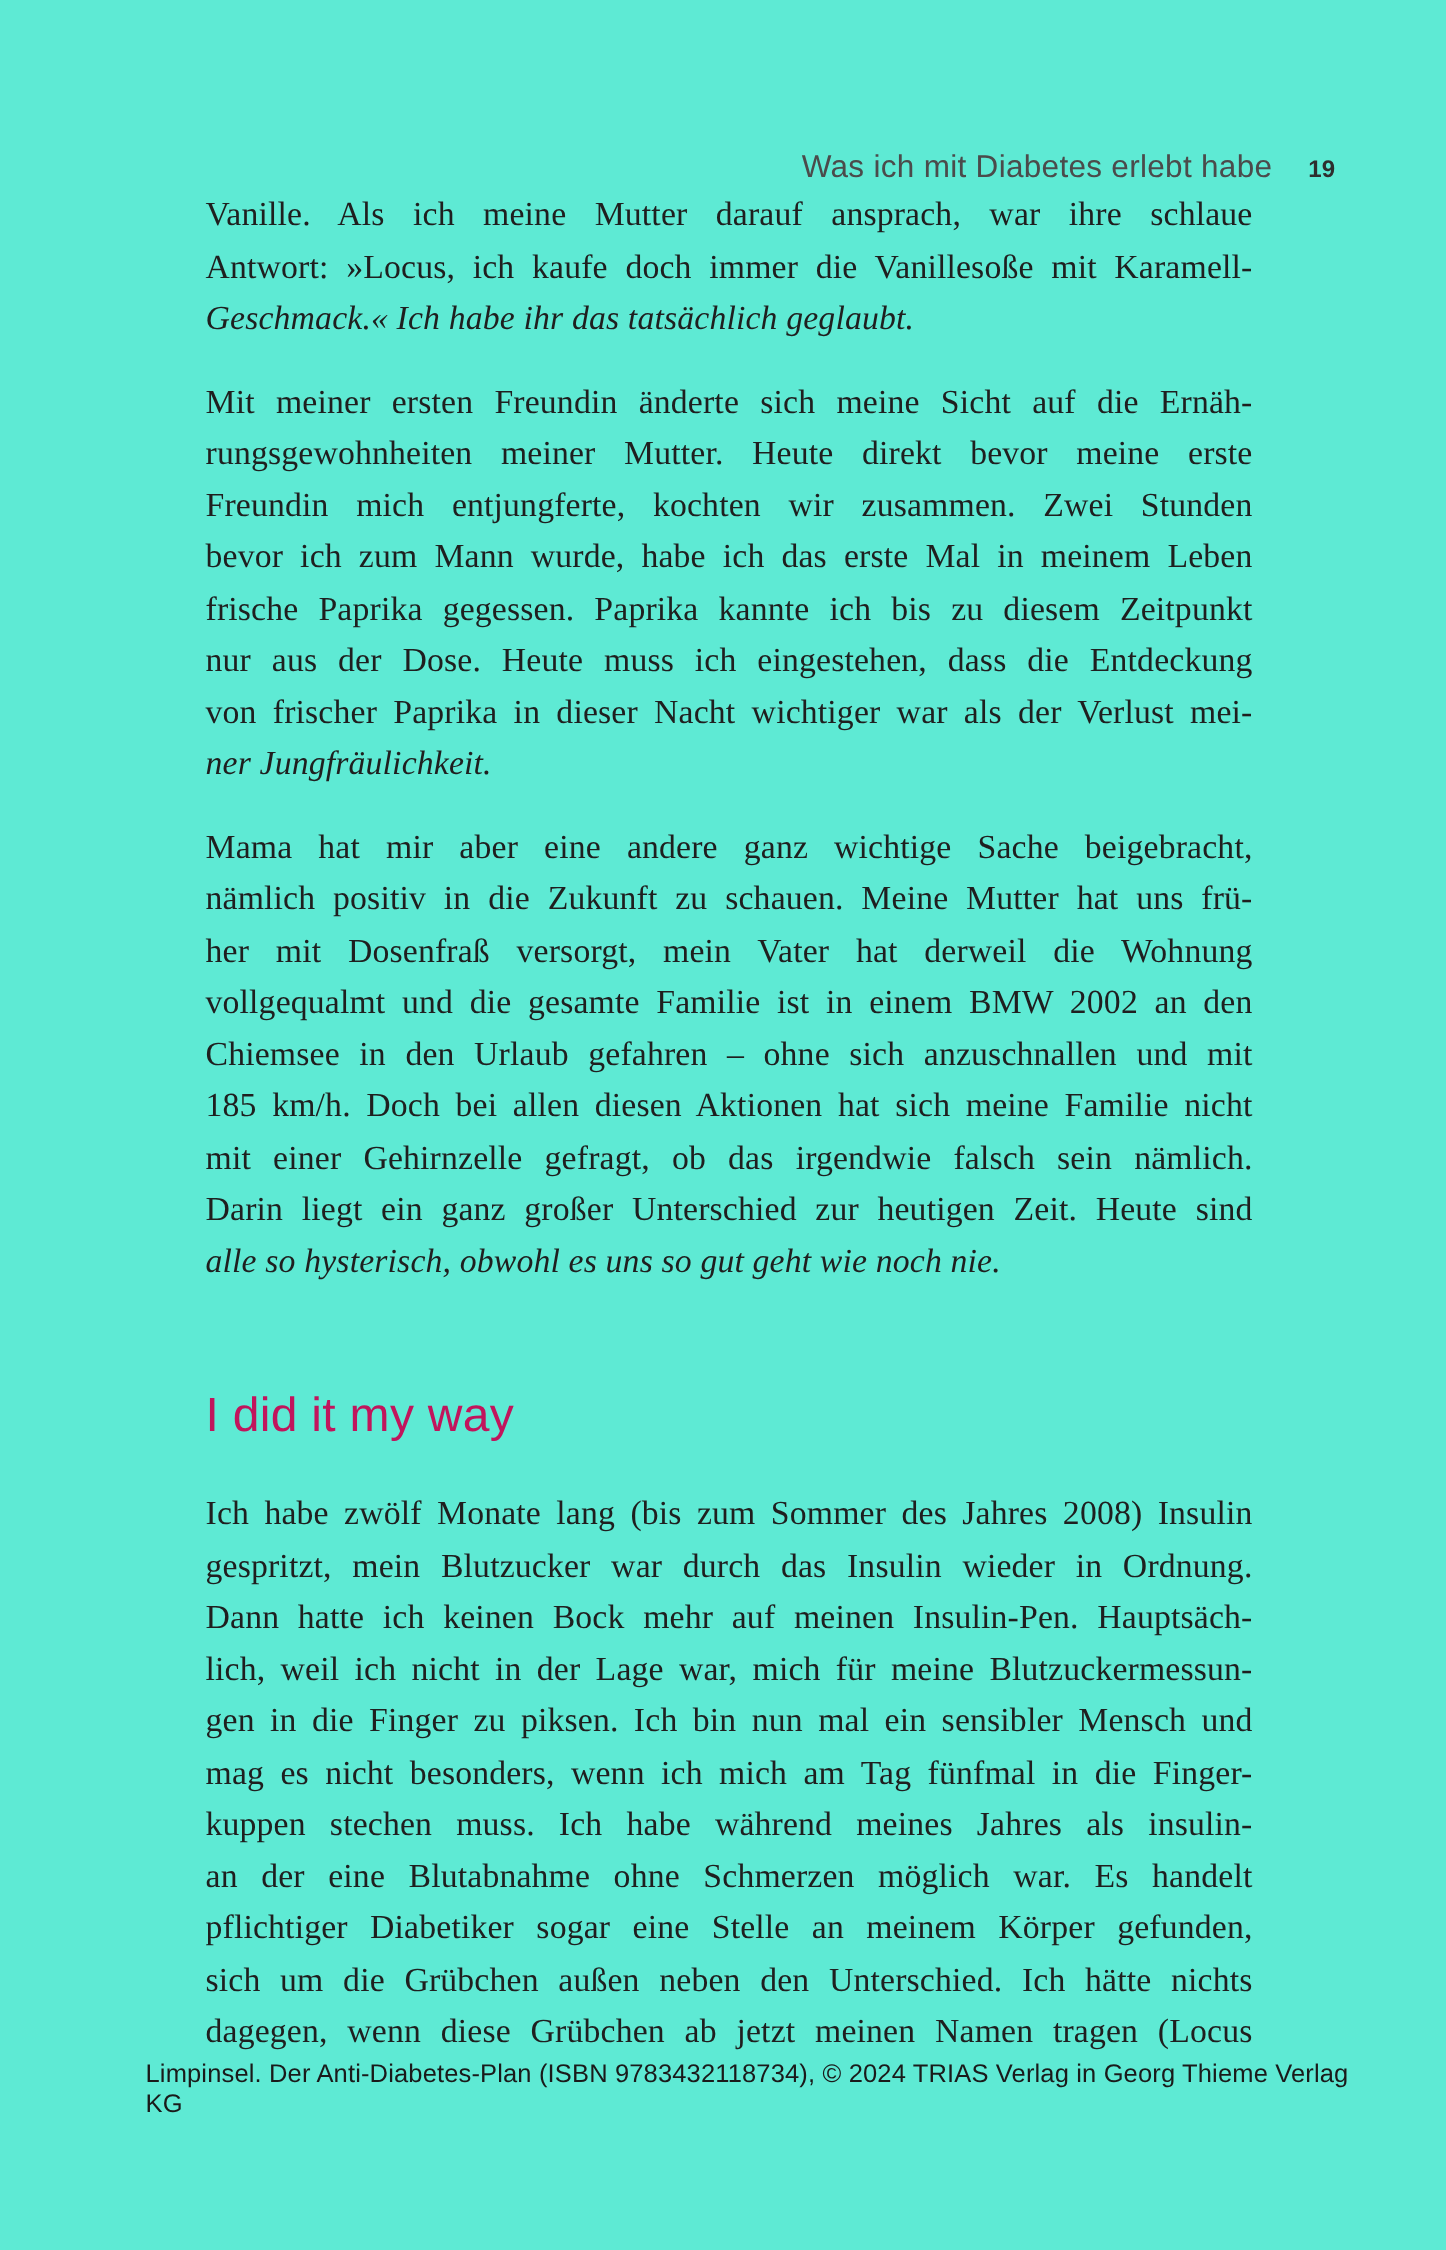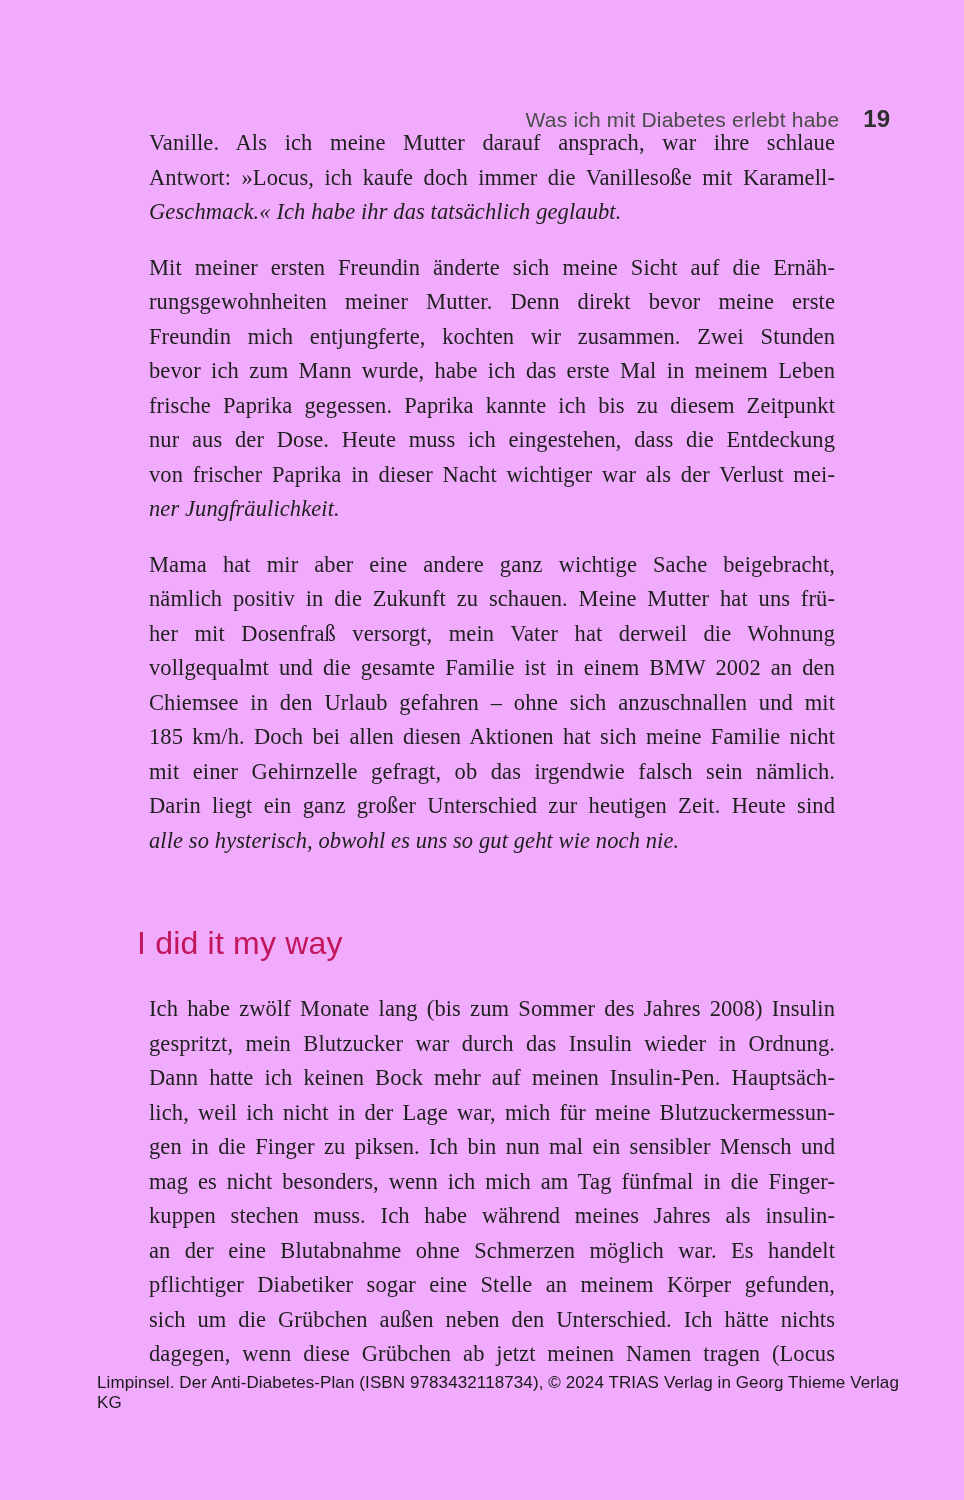--- a/index.html
+++ b/index.html
@@ -5,59 +5,59 @@
 <style>
   html, body {
     margin: 0;
     padding: 0;
     background: #ffffff;
   }
   .page {
     position: relative;
     width: 964px;
     height: 1500px;
-    background: #f0abfc;
+    background: #5eead4;
     overflow: hidden;
     font-family: "Liberation Serif", serif;
   }
 
   
   .running-header {
     position: absolute;
     top: 63px;
     right: 74px;
     display: flex;
     align-items: baseline;
     gap: 24px;
     font-family: "Liberation Sans", sans-serif;
   }
   .running-title {
     font-size: 21px;
     color: var(--running-header-color, #4b4b4b);
     letter-spacing: 0.2px;
   }
   .page-number {
-    font-size: 24px;
+    font-size: 16px;
     font-weight: bold;
     color: #2e2e2e;
     margin-top: 42px;
   }
 
   
   .text-column {
     position: absolute;
     left: 137px;
     top: 126px;
     width: 698px;
     color: var(--body-color, #1f1f1f);
   }
   .para {
     font-size: 22.5px;
     line-height: 34.5px;
-    margin: 0 0 21px 12px;
+    margin: 0 0 21px 0;
     letter-spacing: 0.1px;
   }
   .para .line {
     text-align: justify;
     text-align-last: justify;
     -moz-text-align-last: justify;
     white-space: normal;
   }
   .para .line.last {
     text-align-last: left;
@@ -99,21 +99,21 @@
   </header>
 
   <main class="text-column">
     <div class="para">
         <div class="line">Vanille. Als ich meine Mutter darauf ansprach, war ihre schlaue</div>
         <div class="line">Antwort: »Locus, ich kaufe doch immer die Vanillesoße mit Karamell-</div>
         <div class="line last">Geschmack.« Ich habe ihr das tatsächlich geglaubt.</div>
       </div>
     <div class="para">
         <div class="line">Mit meiner ersten Freundin änderte sich meine Sicht auf die Ernäh-</div>
-        <div class="line">rungsgewohnheiten meiner Mutter. Denn direkt bevor meine erste</div>
+        <div class="line">rungsgewohnheiten meiner Mutter. Heute direkt bevor meine erste</div>
         <div class="line">Freundin mich entjungferte, kochten wir zusammen. Zwei Stunden</div>
         <div class="line">bevor ich zum Mann wurde, habe ich das erste Mal in meinem Leben</div>
         <div class="line">frische Paprika gegessen. Paprika kannte ich bis zu diesem Zeitpunkt</div>
         <div class="line">nur aus der Dose. Heute muss ich eingestehen, dass die Entdeckung</div>
         <div class="line">von frischer Paprika in dieser Nacht wichtiger war als der Verlust mei-</div>
         <div class="line last">ner Jungfräulichkeit.</div>
       </div>
     <div class="para">
         <div class="line">Mama hat mir aber eine andere ganz wichtige Sache beigebracht,</div>
         <div class="line">nämlich positiv in die Zukunft zu schauen. Meine Mutter hat uns frü-</div>

